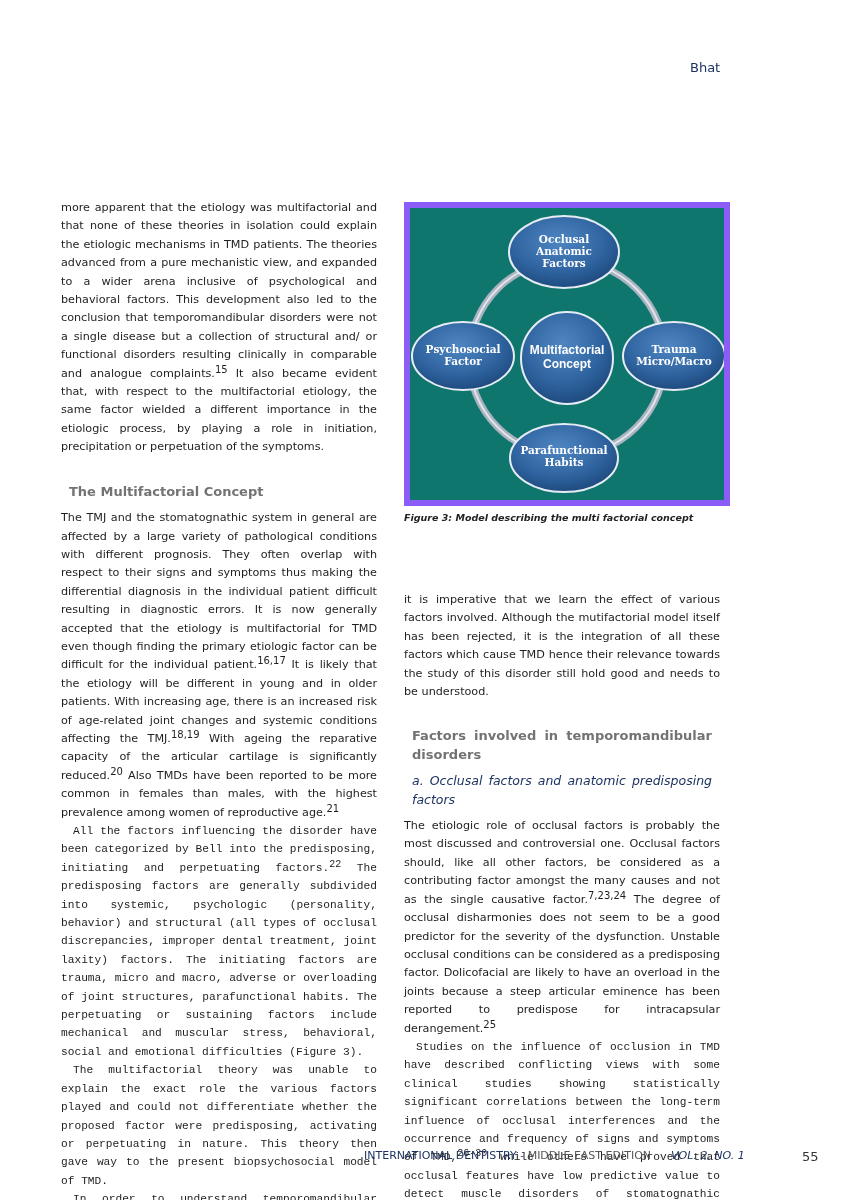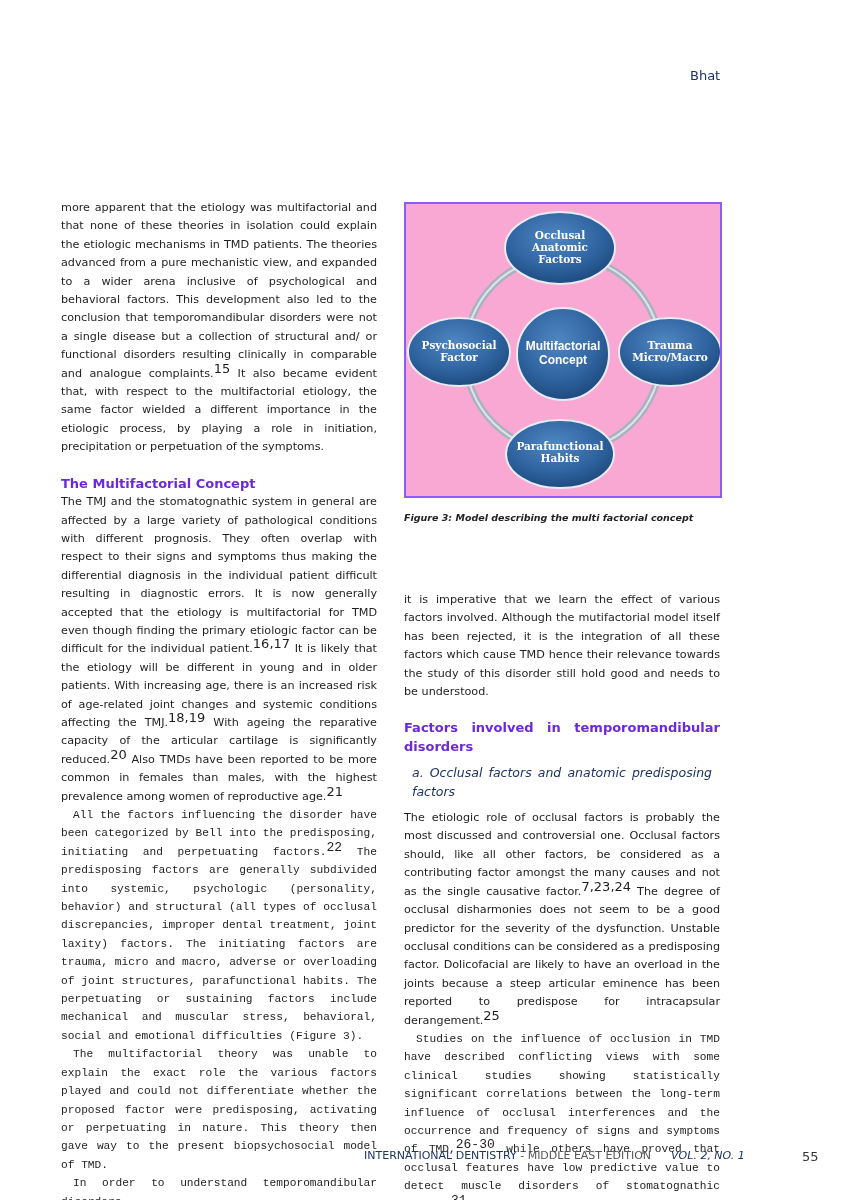--- a/index.html
+++ b/index.html
@@ -1,29 +1,29 @@
 <!DOCTYPE html>
 <html><head>
 <meta charset="utf-8">
 <style>
   html, body { margin: 0; padding: 0; background: #ffffff; }
   body { width: 848px; height: 1200px; position: relative; overflow: hidden;
          font-family: "DejaVu Sans", sans-serif; color: #1e1e1e; }
-  .running-head { position: absolute; top: 68px; left: 690px; font-size: 13px; color: #1d3361; }
+  .running-head { position: absolute; top: 60px; left: 690px; font-size: 13px; color: #1d3361; }
   .col { position: absolute; width: 316px; font-size: 11.2px; line-height: 18.4px; text-align: justify; }
   .col-left { left: 61px; top: 199px; }
   .col-right { left: 404px; top: 591px; }
   .col p { margin: 0; }
   .col p.indent { text-indent: 12px; font-family: Liberation Mono, monospace; }
-  sup { font-size: 13px; line-height: 0; vertical-align: 4px; }
-  h2.sec { font-size: 13px; font-weight: bold; color: #6d28d9; margin: 0; line-height: 18.4px; }
+  sup { font-size: 10px; line-height: 0; vertical-align: 4px; }
+  h2.sec { font-size: 13px; font-weight: bold; color: #737373; margin: 8px; line-height: 18.4px; }
   h3.sub { font-size: 12.5px; font-style: italic; font-weight: normal; color: #1d3361; margin: 8px; line-height: 18.4px; }
   .gap { height: 18px; }
   .figure-box { position: absolute; left: 404px; top: 202px; width: 314px; height: 292px;
-                border: 2px solid #8b5cf6; background: #f9a8d4; }
+                border: 6px solid #8b5cf6; background: #0f766e; }
   .figure-box svg { width: 100%; height: 100%; display: block; }
   .caption { position: absolute; left: 404px; top: 512px; font-size: 9.5px; font-style: italic; font-weight: bold; color: #222; }
   .footer { position: absolute; top: 1149px; left: 364px; font-size: 11px; color: #555; }
   .footer .jt { color: #1d3361; margin-top: 20px; }
   .footer .vol { font-style: italic; font-weight: normal; color: #1d3361; margin-left: 20px; }
   .page-num { position: absolute; top: 1149px; left: 802px; font-size: 13px; color: #333; }
   .node-label { font-family: "DejaVu Serif", serif; font-weight: bold; font-size: 10.5px; fill: #ffffff; }
   .center-label { font-family: "Liberation Sans", sans-serif; font-weight: bold; font-size: 12px; fill: #ffffff; }
 </style>
 </head>

